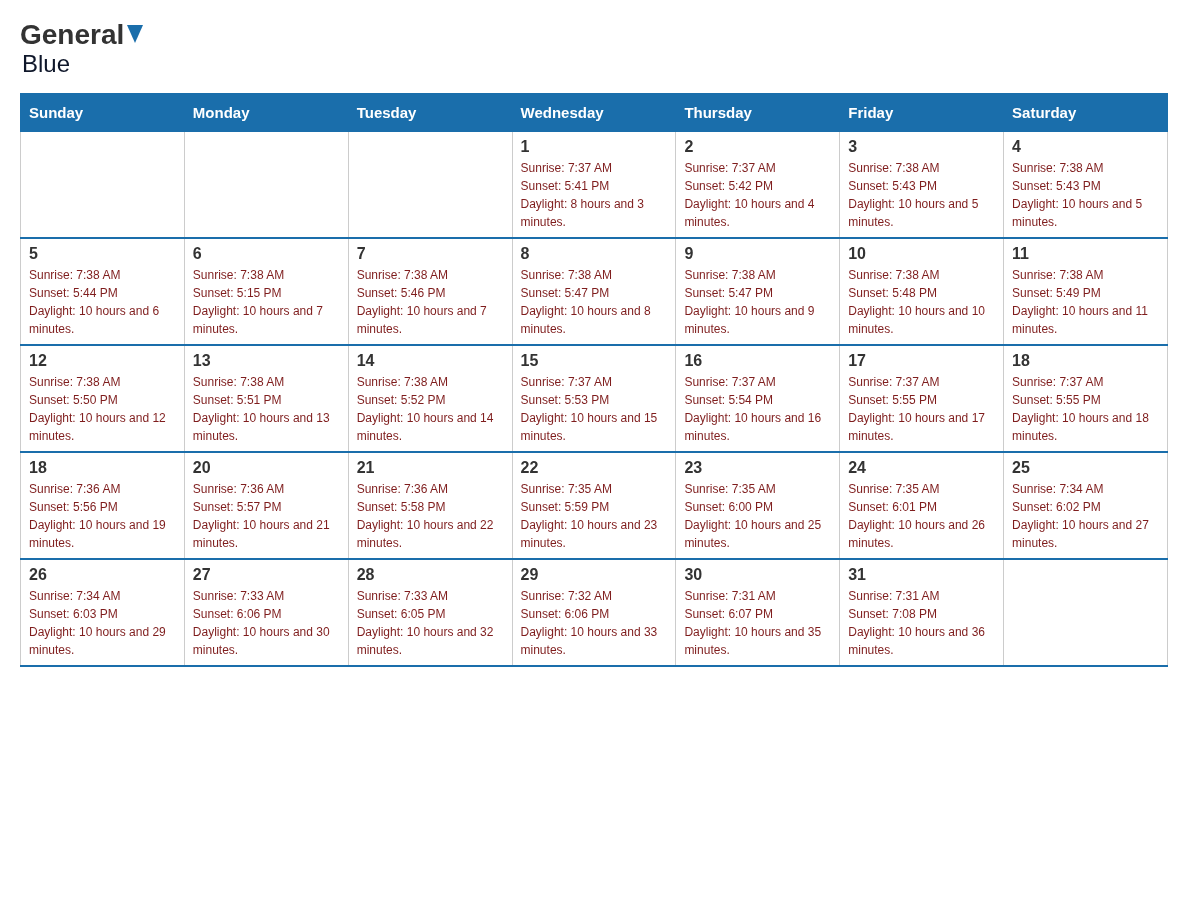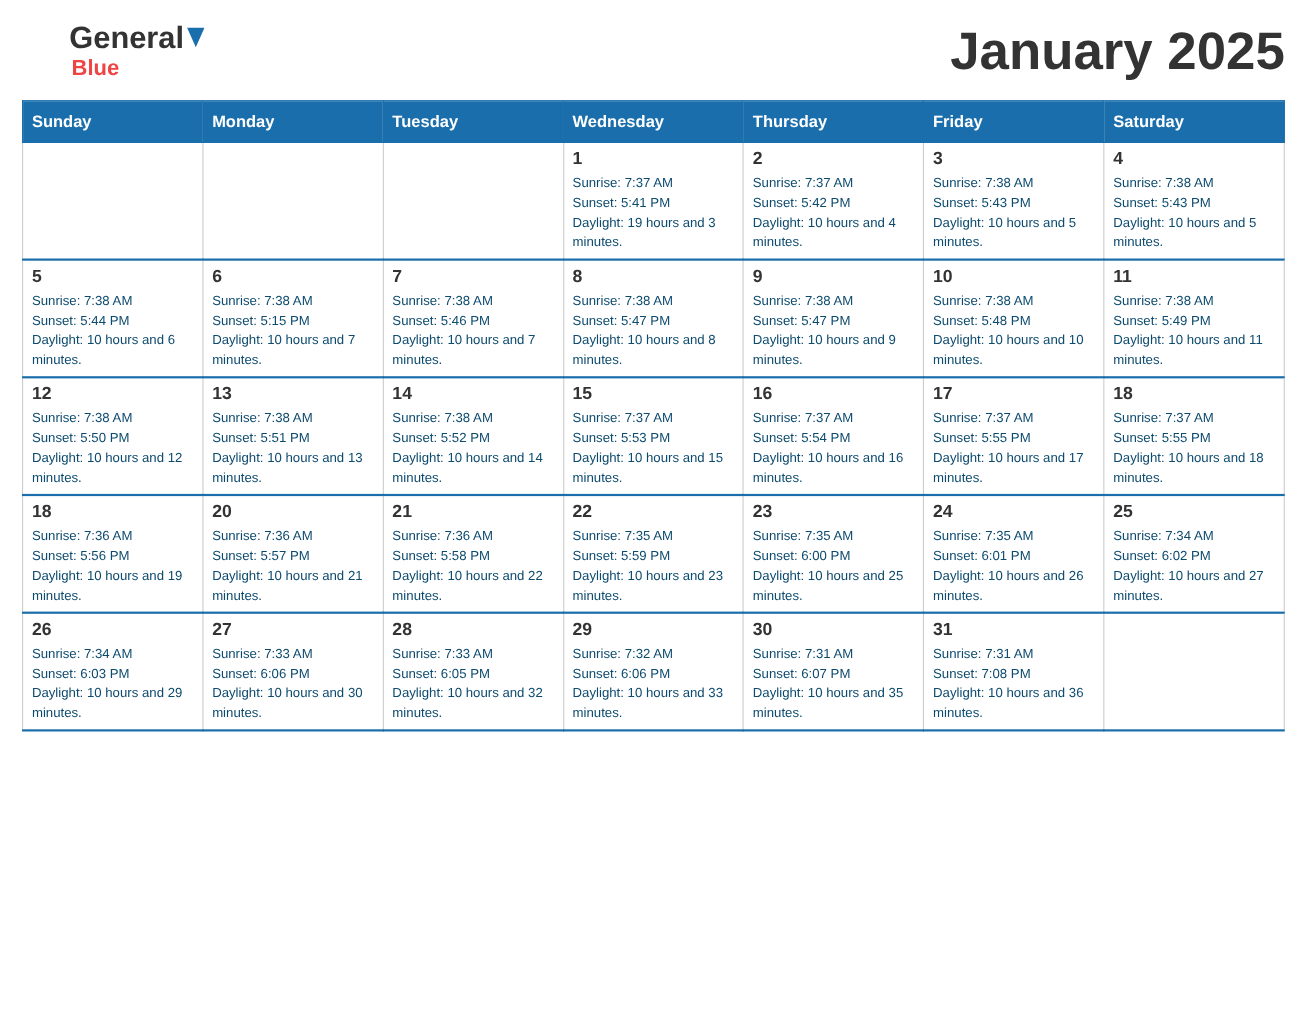--- a/index.html
+++ b/index.html
@@ -5,24 +5,23 @@
     * { box-sizing: border-box; margin: 0; padding: 0; }
     body {
       font-family: Arial, sans-serif;
       background: #fff;
       padding: 20px;
       width: 1188px;
       min-height: 918px;
     }
     .header {
       display: flex;
-      justify-content: space-between;
+      justify-content: flex-start;
       align-items: flex-start;
       margin-bottom: 16px;
-      margin-left: 43px;
     }
     .title-area {
       text-align: right;
     }
     .title-area h1 {
       font-size: 48px;
       font-weight: bold;
       color: #333;
     }
     .title-area h2 {
@@ -56,21 +55,21 @@
     }
     .day-number {
       font-size: 16px;
       font-weight: bold;
       color: #333;
       margin-bottom: 3px;
       display: block;
     }
     .day-info {
       font-size: 12px;
-      color: #0c4a6e;
+      color: #7f1d1d;
       line-height: 1.5;
     }
     .calendar tbody tr td.empty {
       background: #fff;
     }
     .calendar tbody tr {
       border-bottom: 2px solid #1a6eab;
     }
     .logo-block {
       line-height: 1.1;
@@ -81,25 +80,24 @@
 
 <div class="header">
   <div class="logo-block">
     <div style="display:flex;align-items:center;">
       <span style="font-size:28px;font-weight:bold;color:#333;">General</span>
       <svg width="16" height="18" viewBox="0 0 16 18" style="margin-left:3px;margin-bottom:2px;">
         <polygon points="0,0 16,0 8,18" fill="#1a6eab"></polygon>
       </svg>
     </div>
     <div>
-      <span style="font-size:20px;font-weight:bold;color:#ef4444;margin-left:2px;">Blue</span>
+      <span style="font-size:24px;font-weight:normal;color:#0f172a;margin-left:2px;">Blue</span>
     </div>
   </div>
   <div class="title-area">
-    <h1>January 2025</h1>
   </div>
 </div>
 
 <table class="calendar">
   <thead>
     <tr>
     <th>Sunday</th>
         <th>Monday</th>
         <th>Tuesday</th>
         <th>Wednesday</th>
@@ -108,21 +106,21 @@
         <th>Saturday</th>
       </tr>
   </thead>
   <tbody>
   <tr>
         <td class="empty"></td>
         <td class="empty"></td>
         <td class="empty"></td>
         <td>
           <span class="day-number">1</span>
-          <div class="day-info"><span>Sunrise: 7:37 AM</span><br><span>Sunset: 5:41 PM</span><br><span>Daylight: 19 hours and 3 minutes.</span></div>
+          <div class="day-info"><span>Sunrise: 7:37 AM</span><br><span>Sunset: 5:41 PM</span><br><span>Daylight: 8 hours and 3 minutes.</span></div>
         </td>
         <td>
           <span class="day-number">2</span>
           <div class="day-info"><span>Sunrise: 7:37 AM</span><br><span>Sunset: 5:42 PM</span><br><span>Daylight: 10 hours and 4 minutes.</span></div>
         </td>
         <td>
           <span class="day-number">3</span>
           <div class="day-info"><span>Sunrise: 7:38 AM</span><br><span>Sunset: 5:43 PM</span><br><span>Daylight: 10 hours and 5 minutes.</span></div>
         </td>
         <td>

